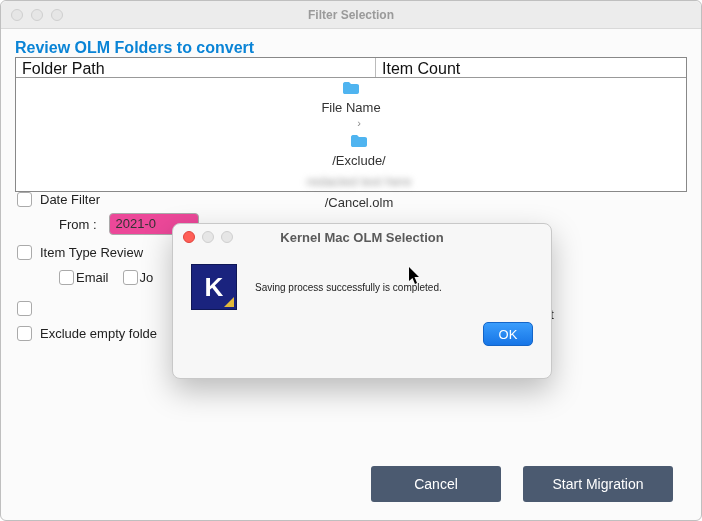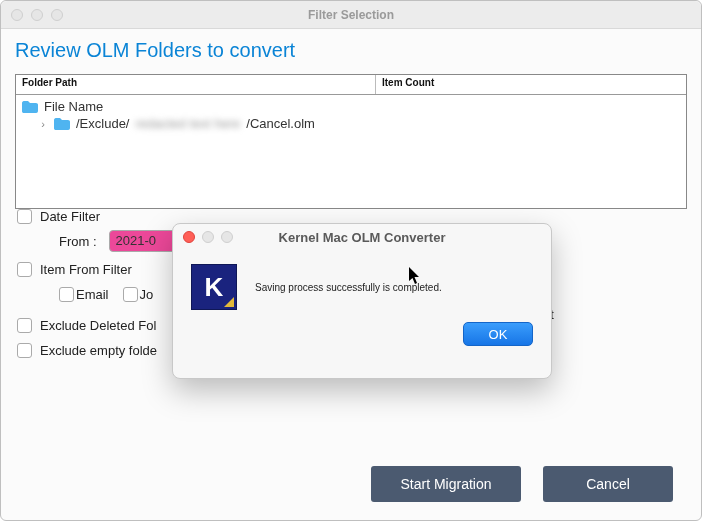--- a/index.html
+++ b/index.html
@@ -3,27 +3,27 @@
 <meta charset="utf-8">
 <style>
   * { box-sizing: border-box; margin: 0; padding: 0; }
   html, body { width: 702px; height: 521px; font-family: -apple-system, "Helvetica Neue", Arial, sans-serif; font-size: 13px; color: #333; background: #fff; overflow: hidden; }
   .window { width: 702px; height: 521px; border: 1px solid #bfbfbf; border-radius: 6px; position: relative; background: #fbfbfb; }
   .titlebar { height: 28px; background: #ececec; border-bottom: 1px solid #d9d9d9; border-radius: 6px 6px 0 0; display: flex; align-items: center; position: relative; }
   .traffic { display: flex; gap: 8px; margin-left: 10px; }
   .traffic span { width: 12px; height: 12px; border-radius: 50%; background: #e6e6e6; border: 1px solid #cfcfcf; display: inline-block; }
   .titlebar .title { position: absolute; left: 0; right: 0; text-align: center; font-weight: 600; color: #9a9a9a; font-size: 12px; pointer-events: none; }
   .content { padding: 10px 14px 14px 14px; }
-  .heading { color: #0a84d6; font-weight: 400; font-size: 20px; margin-bottom: 12px; }
+  .heading { color: #0a84d6; font-weight: 700; font-size: 16px; margin-bottom: 0; }
   .folder-box { border: 1px solid #888; background: #fff; height: 135px; position: relative; }
-  .folder-header { display: flex; height: 20px; border-bottom: 1px solid #999; font-size: 10px; color: #111; font-weight: bold; }
+  .folder-header { display: flex; height: 20px; border-bottom: 1px solid #999; font-size: 16px; color: #111; }
   .fh-col1 { width: 360px; padding: 2px 6px; border-right: 1px solid #bbb; }
   .fh-col2 { flex: 1; padding: 2px 6px; }
   .folder-body { padding: 3px 4px; font-size: 13px; }
-  .frow { display: flex; align-items: center; gap: 6px; padding: 1px 2px; }
+  .frow { display: flex; align-items: center; gap: 6px; padding: 1px 2px; flex-direction: column; }
   .frow.indent { padding-left: 18px; }
   .folder-icon { width: 16px; height: 12px; display: inline-block; }
   .chev { color: #888; font-size: 11px; display: inline-block; width: 10px; text-align: center; }
   .blur { filter: blur(3px); color: #999; }
   .filters { padding-left: 2px; }
   .frow2 { display: flex; align-items: center; gap: 8px; margin-bottom: 10px; }
   .check { width: 15px; height: 15px; border: 1px solid #aaa; border-radius: 3px; background: #fff; display: inline-block; flex-shrink: 0; }
   .lbl { color: #222; }
   .subrow { display: flex; align-items: center; gap: 12px; margin-left: 42px; margin-top: -4px; margin-bottom: 10px; }
   .datefield { width: 90px; height: 22px; border: 1px solid #aaa; border-radius: 4px; background: #ec4899; padding: 2px 6px; font-size: 13px; color: #333; overflow: hidden; }
@@ -36,21 +36,21 @@
   .modal { position: absolute; left: 171px; top: 222px; width: 380px; height: 156px; background: #f7f7f7; border: 1px solid #c8c8c8; border-radius: 8px; box-shadow: 0 12px 30px rgba(0,0,0,0.25); }
   .modal .mtitle { height: 26px; display: flex; align-items: center; position: relative; }
   .modal .traffic { margin-left: 10px; gap: 7px; }
   .modal .traffic span:first-child { background: #ff5f57; border-color: #e0443e; }
   .modal .mtitle .mt { position: absolute; left: 0; right: 0; text-align: center; font-weight: 600; color: #5a5a5a; font-size: 13px; pointer-events: none; }
   .mbody { display: flex; gap: 18px; padding: 14px 18px 6px 18px; align-items: center; }
   .app-icon { width: 46px; height: 46px; background: #1a237e; border: 1px solid #0f1756; display: flex; align-items: center; justify-content: center; color: #fff; font-weight: 900; font-size: 26px; font-family: Arial, sans-serif; position: relative; }
   .app-icon::after { content: ""; position: absolute; right: 2px; bottom: 2px; width: 0; height: 0; border-left: 10px solid transparent; border-bottom: 10px solid #e2b93a; }
   .mmsg { font-size: 10px; color: #222; }
   .mfooter { display: flex; justify-content: flex-end; padding: 6px 18px 14px 18px; }
-  .ok-btn { background: linear-gradient(#3a9dfc, #1775e6); color: #fff; border: 1px solid #1465c8; border-radius: 5px; width: 70px; height: 24px; font-size: 13px; cursor: pointer; }
+  .ok-btn { background: linear-gradient(#3a9dfc, #1775e6); color: #fff; border: 1px solid #1465c8; border-radius: 5px; width: 50px; height: 24px; font-size: 13px; cursor: pointer; }
   .cursor { position: absolute; left: 408px; top: 266px; pointer-events: none; }
   .cursor svg { width: 14px; height: 18px; }
 </style>
 </head>
 <body>
 
 <div class="window">
   <div class="titlebar">
     <div class="traffic">
       <span></span>
@@ -96,59 +96,58 @@
         <span class="check"></span>
         <span class="lbl">Date Filter</span>
       </div>
       <div class="subrow">
         <span class="lbl">From :</span>
         <div class="datefield">2021-0</div>
       </div>
 
       <div class="frow2">
         <span class="check"></span>
-        <span class="lbl">Item From Filter</span>
+        <span class="lbl">Item Type Review</span>
       </div>
       <div class="typesrow">
         <div class="tcell">
           <span class="check"></span>
           <span class="lbl">Email</span>
         </div>
         <div class="tcell">
           <span class="check"></span>
           <span class="lbl">Jo</span>
         </div>
       </div>
 
       <div class="frow2">
         <span class="check"></span>
-        <span class="lbl">Exclude Deleted Fol</span>
       </div>
       <div class="frow2">
         <span class="check"></span>
         <span class="lbl">Exclude empty folde</span>
       </div>
     </div>
   </div>
 
   <span class="right-frag">nt</span>
 
   <div class="footer">
+    <button class="btn-dark">Cancel</button>
     <button class="btn-dark" style="min-width:150px">Start Migration</button>
-    <button class="btn-dark">Cancel</button>
   </div>
 
   <div class="modal">
     <div class="mtitle">
       <div class="traffic">
         <span></span>
         <span></span>
         <span></span>
       </div>
-      <div class="mt">Kernel Mac OLM Converter</div>
+      <div class="mt">Kernel Mac OLM Selection</div>
     </div>
     <div class="mbody">
       <div class="app-icon">
         <span>K</span>
       </div>
       <div class="mmsg">Saving process successfully is completed.</div>
     </div>
     <div class="mfooter">
       <button class="ok-btn">OK</button>
     </div>

